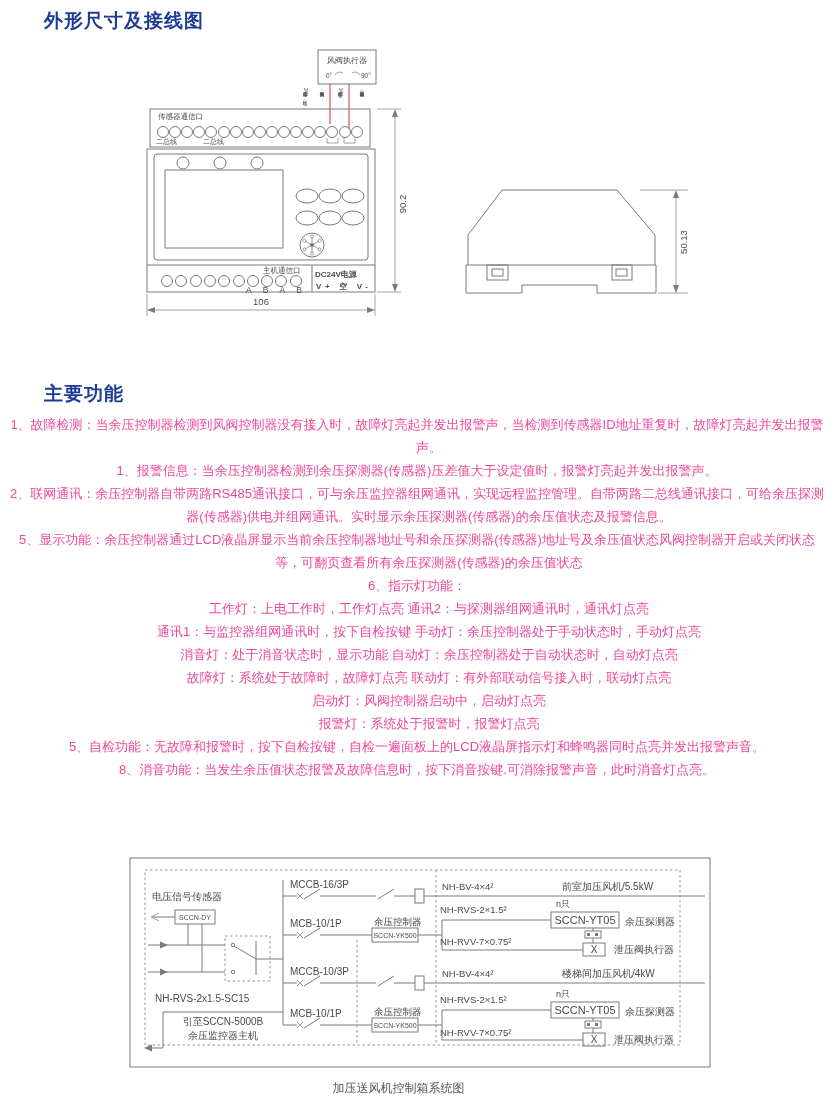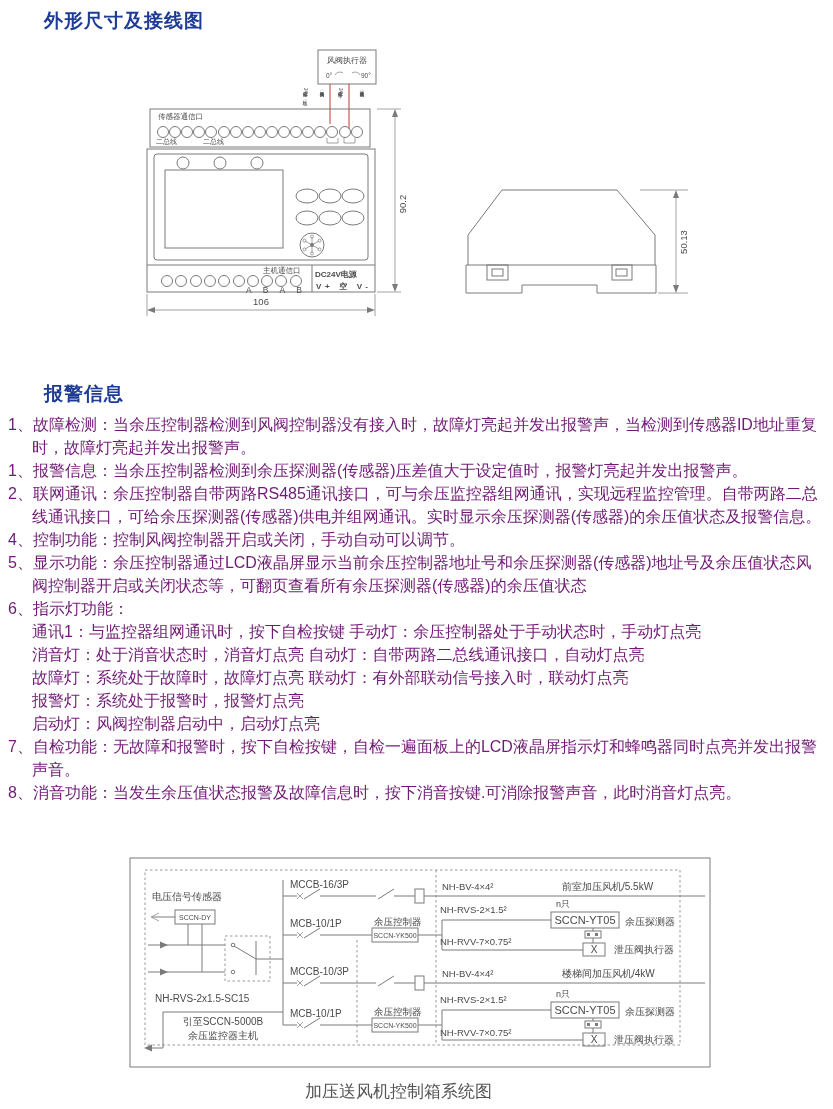--- a/index.html
+++ b/index.html
@@ -1,27 +1,27 @@
 <!DOCTYPE html>
 <html><head>
 <meta charset="utf-8">
 <style>
   html,body{margin:0;padding:0;background:#ffffff;}
   #page{position:relative;width:833px;height:1109px;background:#fff;overflow:hidden;
         font-family:"Liberation Sans",sans-serif;color:#3c3c3c;}
   .sec-title{position:absolute;left:8px;font-size:19px;font-weight:bold;color:#1e3c96;letter-spacing:1px;margin-left:36px;}
   #title1{top:8px;}
   #title2{top:381px;}
-  #fn-list{position:absolute;left:8px;top:413px;width:818px;font-size:16px;line-height:23px;color:#701a75;}
+  #fn-list{position:absolute;left:8px;top:413px;width:818px;font-size:13px;line-height:23px;color:#ec4899;text-align:center;}
   .fn-item{padding-left:24px;text-indent:-24px;}
   .fn-sub{padding-left:24px;}
   .dwg{position:absolute;}
   #top-dwg{left:0;top:42px;}
   #sys-dwg{left:120px;top:848px;}
-  #caption{position:absolute;top:1080px;left:0;width:797px;text-align:center;font-size:17px;color:#555;}
+  #caption{position:absolute;top:1080px;left:0;width:797px;text-align:center;font-size:12px;color:#555;}
   svg text{font-family:"Liberation Sans",sans-serif;fill:#4a4a4a;}
   .ln{stroke:#7a7a7a;stroke-width:1;fill:none;}
   .lnt{stroke:#8a8a8a;stroke-width:0.8;fill:none;}
   .red{stroke:#cc3333;stroke-width:1;fill:none;}
   .dash{stroke:#8a8a8a;stroke-width:0.9;fill:none;stroke-dasharray:2.5 2.5;}
   .fillg{fill:#7a7a7a;stroke:none;}
 </style>
 </head>
 <body>
 
@@ -158,35 +158,35 @@
         <line class="lnt" x1="640" y1="148" x2="688" y2="148"></line>
         <line class="lnt" x1="658" y1="251" x2="688" y2="251"></line>
         <line class="lnt" x1="676" y1="151" x2="676" y2="248"></line>
         <polygon class="fillg" points="676,148 673,156 679,156"></polygon>
         <polygon class="fillg" points="676,251 673,243 679,243"></polygon>
         <text x="687" y="200" font-size="9.5" text-anchor="middle" transform="rotate(-90 687 200)">50.13</text>
       </g>
     </g>
   </svg>
 
-  <div id="title2" class="sec-title">报警信息</div>
+  <div id="title2" class="sec-title">主要功能</div>
 
   <div id="fn-list">
     <div class="fn-item">1、故障检测：当余压控制器检测到风阀控制器没有接入时，故障灯亮起并发出报警声，当检测到传感器ID地址重复时，故障灯亮起并发出报警声。</div>
     <div class="fn-item">1、报警信息：当余压控制器检测到余压探测器(传感器)压差值大于设定值时，报警灯亮起并发出报警声。</div>
     <div class="fn-item">2、联网通讯：余压控制器自带两路RS485通讯接口，可与余压监控器组网通讯，实现远程监控管理。自带两路二总线通讯接口，可给余压探测器(传感器)供电并组网通讯。实时显示余压探测器(传感器)的余压值状态及报警信息。</div>
-    <div class="fn-item">4、控制功能：控制风阀控制器开启或关闭，手动自动可以调节。</div>
     <div class="fn-item">5、显示功能：余压控制器通过LCD液晶屏显示当前余压控制器地址号和余压探测器(传感器)地址号及余压值状态风阀控制器开启或关闭状态等，可翻页查看所有余压探测器(传感器)的余压值状态</div>
     <div class="fn-item">6、指示灯功能：</div>
+    <div class="fn-sub">工作灯：上电工作时，工作灯点亮  通讯2：与探测器组网通讯时，通讯灯点亮</div>
     <div class="fn-sub">通讯1：与监控器组网通讯时，按下自检按键 手动灯：余压控制器处于手动状态时，手动灯点亮</div>
-    <div class="fn-sub">消音灯：处于消音状态时，消音灯点亮 自动灯：自带两路二总线通讯接口，自动灯点亮</div>
+    <div class="fn-sub">消音灯：处于消音状态时，显示功能 自动灯：余压控制器处于自动状态时，自动灯点亮</div>
     <div class="fn-sub">故障灯：系统处于故障时，故障灯点亮 联动灯：有外部联动信号接入时，联动灯点亮</div>
+    <div class="fn-sub">启动灯：风阀控制器启动中，启动灯点亮</div>
     <div class="fn-sub">报警灯：系统处于报警时，报警灯点亮</div>
-    <div class="fn-sub">启动灯：风阀控制器启动中，启动灯点亮</div>
-    <div class="fn-item">7、自检功能：无故障和报警时，按下自检按键，自检一遍面板上的LCD液晶屏指示灯和蜂鸣器同时点亮并发出报警声音。</div>
+    <div class="fn-item">5、自检功能：无故障和报警时，按下自检按键，自检一遍面板上的LCD液晶屏指示灯和蜂鸣器同时点亮并发出报警声音。</div>
     <div class="fn-item">8、消音功能：当发生余压值状态报警及故障信息时，按下消音按键.可消除报警声音，此时消音灯点亮。</div>
   </div>
 
   <svg id="sys-dwg" class="dwg" width="600" height="240" viewBox="0 0 600 240">
 
     <rect class="ln" x="10" y="10" width="580" height="209"></rect>
     <rect class="dash" x="25" y="22" width="535" height="175"></rect>
     <line class="dash" x1="316" y1="22" x2="316" y2="197"></line>
     <line class="dash" x1="237" y1="92" x2="237" y2="197"></line>
 

